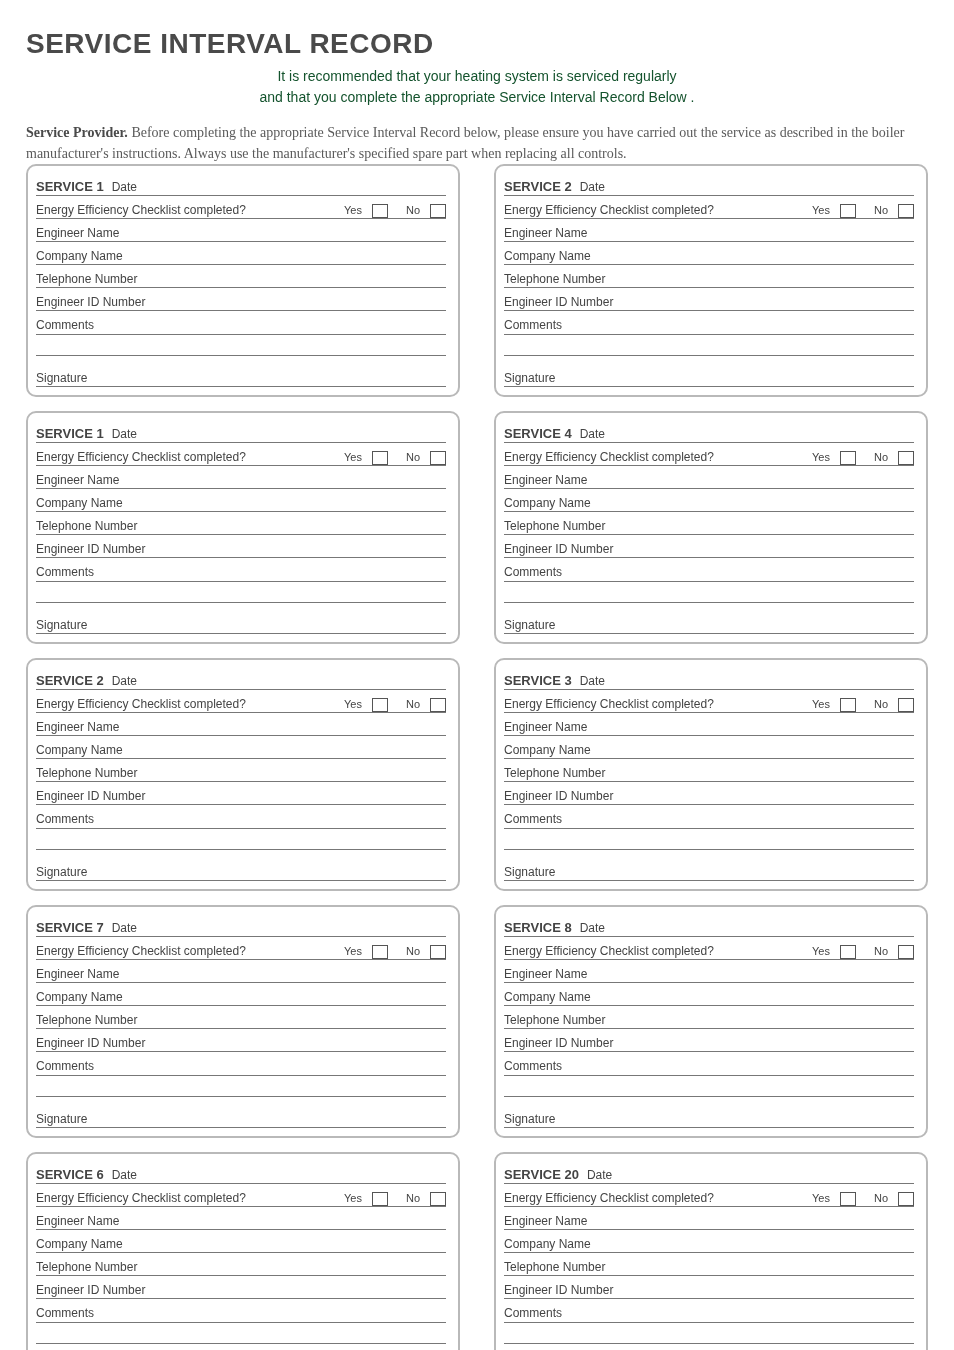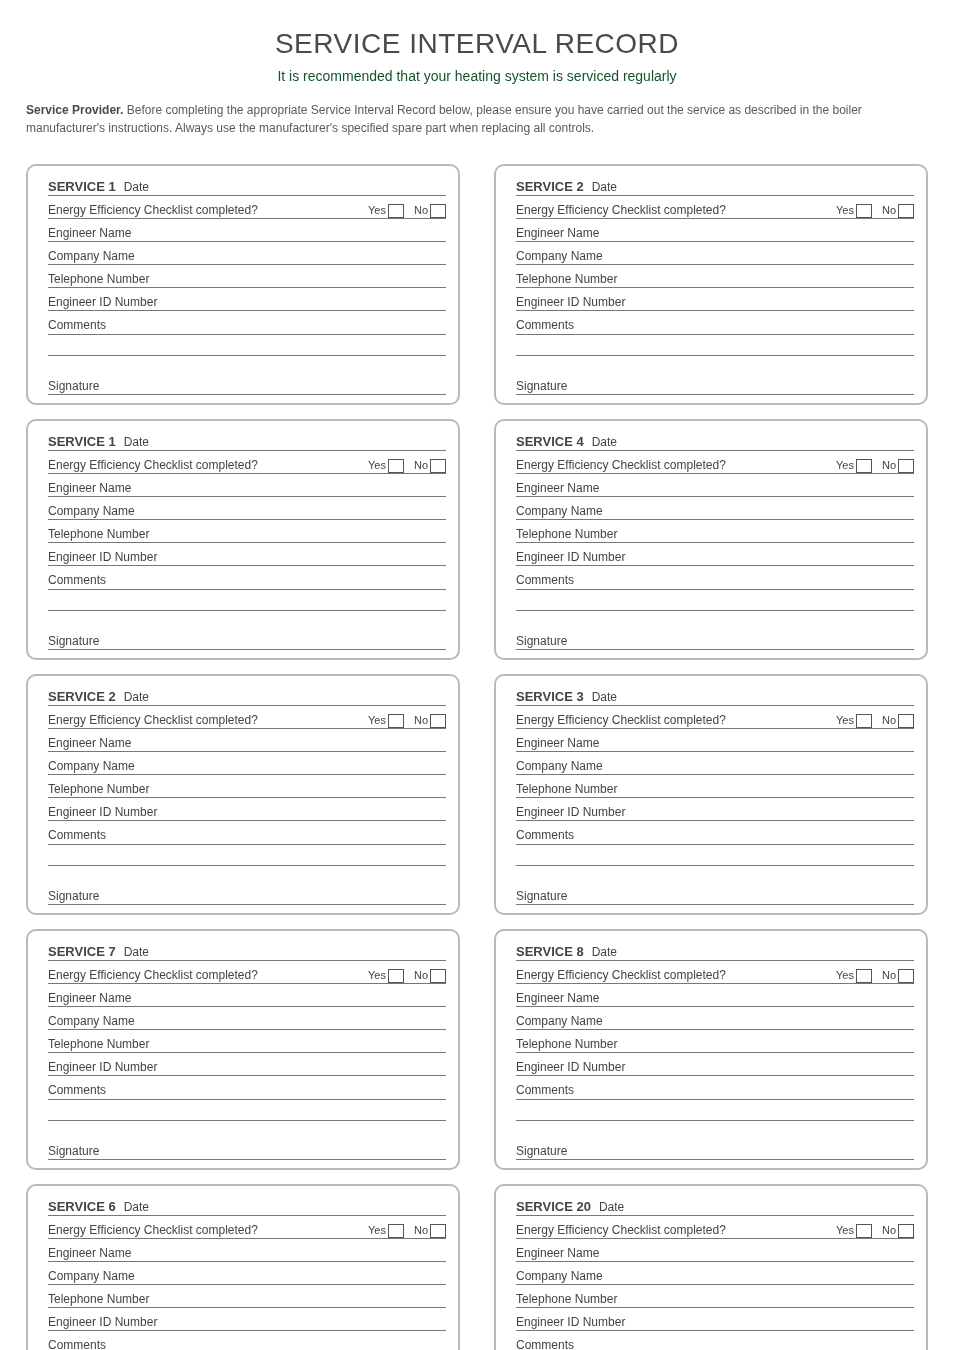--- a/index.html
+++ b/index.html
@@ -6,54 +6,55 @@
   body {
     margin: 0;
     padding: 22px 26px;
     font-family: Arial, Helvetica, sans-serif;
     color: #4a4a4a;
     width: 954px;
     box-sizing: border-box;
     background: #fff;
   }
   h1.page-title {
-    text-align: center;
+    text-align: left;
     font-size: 28px;
-    font-weight: 400;
+    font-weight: 700;
     letter-spacing: 0.5px;
     margin: 6px 0 6px 0;
     color: #4a4a4a;
   }
   .intro {
     text-align: center;
     font-size: 14px;
     line-height: 1.5;
     margin: 0 0 14px 0;
     color: #14532d;
   }
   .provider-note {
-    font-size: 12px;
+    font-size: 14px;
     line-height: 1.5;
-    margin: 0 0 27px 0;
+    margin: 0 0 0 0;
     color: #5a5a5a;
+    font-family: Liberation Serif, serif;
   }
   .provider-note strong {
     font-weight: 700;
     color: #4a4a4a;
   }
   .grid {
     display: grid;
     grid-template-columns: 1fr 1fr;
     column-gap: 34px;
     row-gap: 14px;
   }
   .card {
     border: 2px solid #b9b9b9;
     border-radius: 10px;
-    padding: 7px 12px 8px 20px;
+    padding: 7px 12px 8px 8px;
   }
   .row {
     display: flex;
     align-items: flex-end;
     border-bottom: 1px solid #777;
     min-height: 21px;
     padding-bottom: 1px;
     font-size: 12px;
     color: #444;
   }
@@ -67,21 +68,21 @@
     flex: 1;
   }
   .svc-title {
     font-weight: 700;
     font-size: 13px;
     margin-right: 8px;
   }
   .yn-group {
     display: inline-flex;
     align-items: center;
-    gap: 0;
+    gap: 8px;
     margin-left: auto;
   }
   .yn-label {
     font-size: 11px;
     margin-right: 2px;
   }
   .chk {
     display: inline-block;
     width: 14px;
     height: 12px;
@@ -89,31 +90,32 @@
     margin-right: 10px;
     position: relative;
     top: 1px;
   }
   .chk.last { margin-right: 0; }
   .comments-gap {
     border-bottom: 1px solid #777;
     height: 20px;
   }
   .sig-row {
-    margin-top: 16px;
+    margin-top: 8px;
     text-align: right;
   }
 </style>
 </head>
 <body>
 
 <h1 class="page-title">SERVICE INTERVAL RECORD</h1>
 
 <p class="intro">
   <span>It is recommended that your heating system is serviced regularly</span><br>
+  <span>and that you complete the appropriate Service Interval Record Below .</span>
 </p>
 
 <p class="provider-note">
   <strong>Service Provider.</strong><span> Before completing the appropriate Service Interval Record below, please ensure you have carried out the service as described in the boiler manufacturer's instructions. Always use the manufacturer's specified spare part when replacing all controls.</span>
 </p>
 
 <div class="grid" id="grid">
     <div class="card">
       <div class="row">
         <span class="svc-title">SERVICE 1</span>

